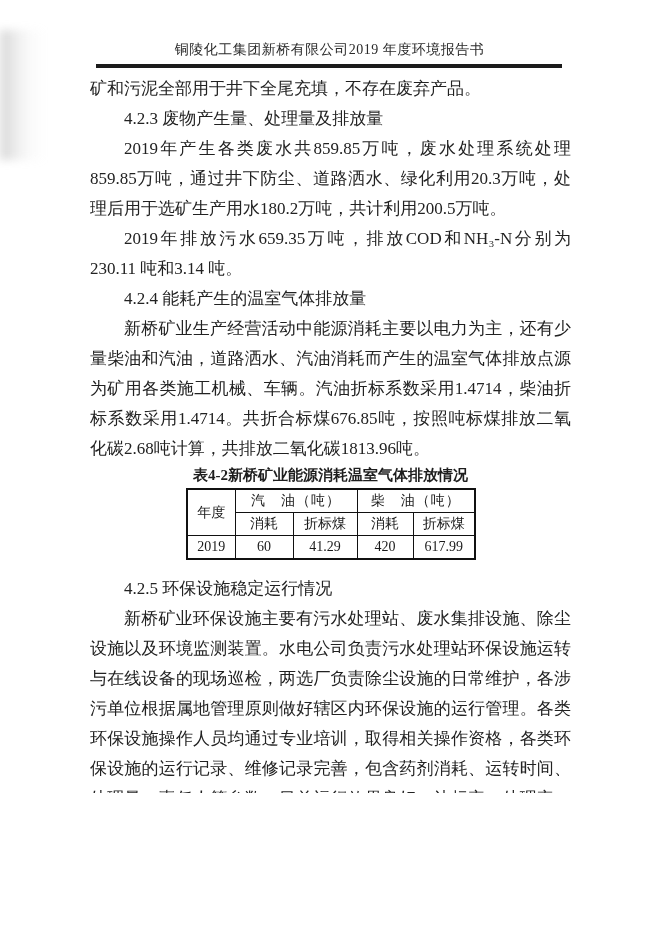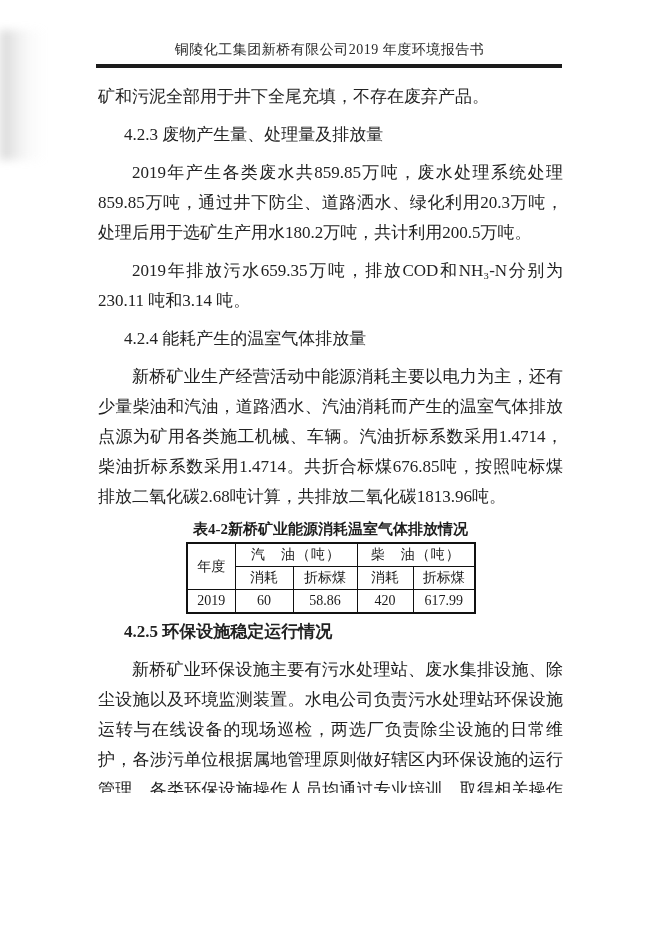--- a/index.html
+++ b/index.html
@@ -48,21 +48,21 @@
   .content {
     position: absolute;
     top: 74px;
     left: 90px;
     width: 481px;
     font-size: 17px;
     line-height: 30px;
     color: #222222;
   }
   .para, .p-first {
-    margin: 8px;
+    margin: 0;
     text-align: justify;
     text-justify: inter-ideograph;
   }
   .para { text-indent: 2em; }
   .p-first { text-indent: 0; }
   .heading {
     margin: 0;
     text-indent: 2em;
     font-weight: normal;
     font-size: 17px;
@@ -100,21 +100,21 @@
   }
   table.data-table {
     border: 2px solid #111111;
   }
   col.c-year { width: 48px; }
   col.c-a { width: 58px; }
   col.c-b { width: 64px; }
   col.c-c { width: 56px; }
   col.c-d { width: 62px; }
   .group-head { letter-spacing: 1px; font-family: Liberation Serif, serif; }
-  .after-table { margin-top: 3px; font-weight: bold; }
+  .after-table { margin-top: 14px; }
   .footer-pagenum {
     position: absolute;
     top: 853px;
     left: 0;
     width: 640px;
     font-size: 13.5px;
     color: #2a2a2a;
   }
 </style>
 </head>
@@ -160,21 +160,21 @@
         </tr>
         <tr>
           <th>消耗</th>
           <th>折标煤</th>
           <th>消耗</th>
           <th>折标煤</th>
         </tr>
         <tr>
           <td>2019</td>
           <td>60</td>
-          <td>58.86</td>
+          <td>41.29</td>
           <td>420</td>
           <td>617.99</td>
         </tr>
       </tbody>
     </table>
 
     <h4 class="heading after-table">4.2.5 环保设施稳定运行情况</h4>
 
     <p class="para">新桥矿业环保设施主要有污水处理站、废水集排设施、除尘设施以及环境监测装置。水电公司负责污水处理站环保设施运转与在线设备的现场巡检，两选厂负责除尘设施的日常维护，各涉污单位根据属地管理原则做好辖区内环保设施的运行管理。各类环保设施操作人员均通过专业培训，取得相关操作资格，各类环保设施的运行记录、维修记录完善，包含药剂消耗、运转时间、处理量、责任人等参数，目前运行效果良好，达标率、处理率、设备完好率均达到100%。</p>
 

